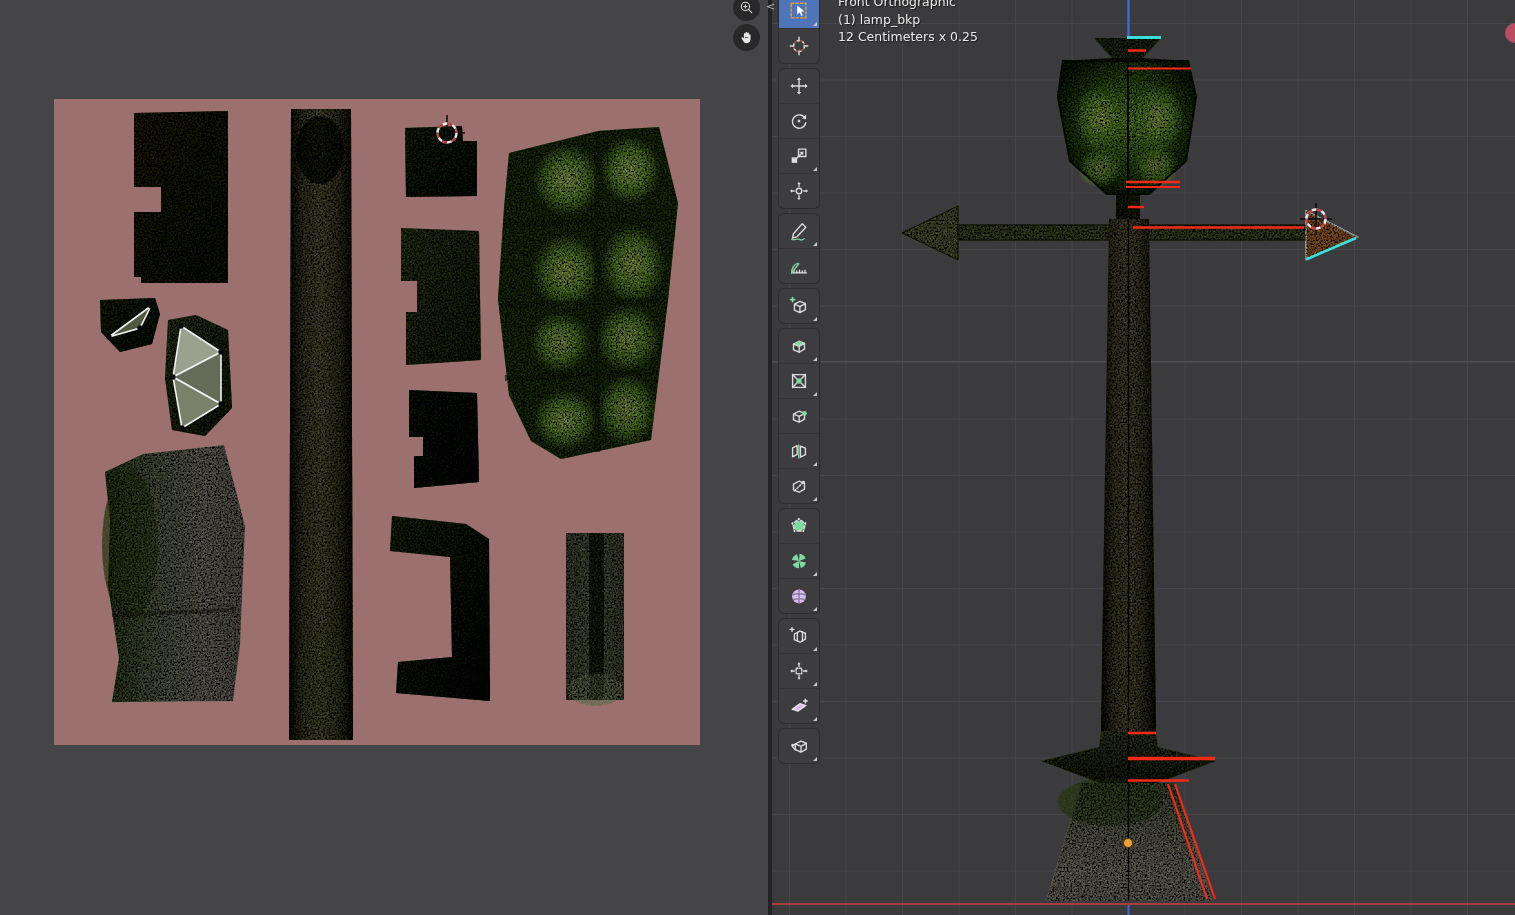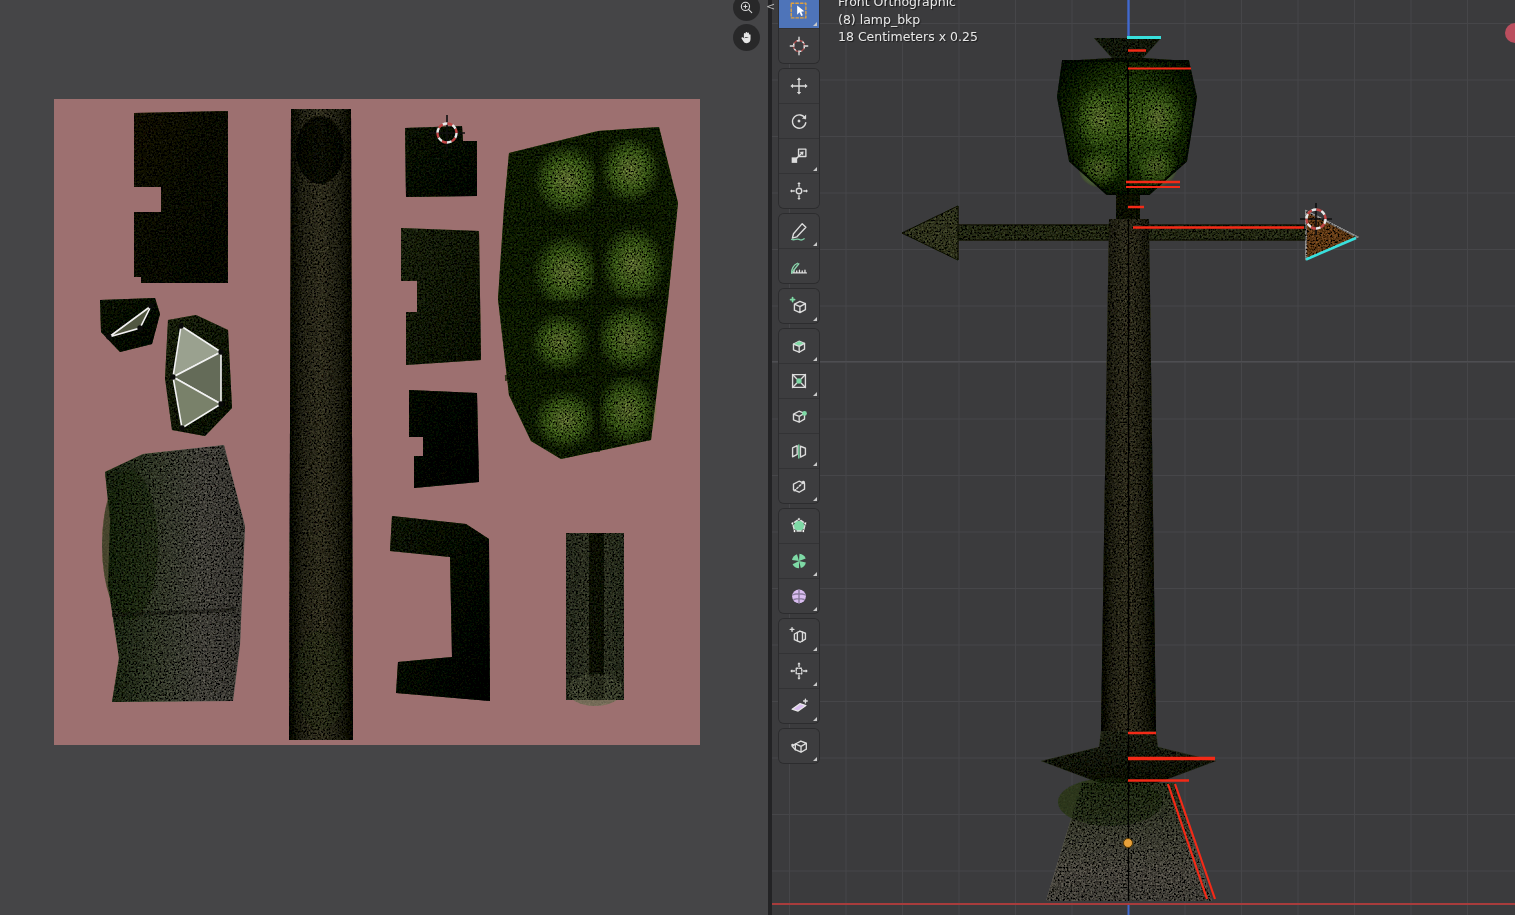--- a/index.html
+++ b/index.html
@@ -435,22 +435,22 @@
             <path d="M8 9.8 L4.6 12.4 L8 16"></path>
             <circle cx="5" cy="11" r="1.5" fill="#dcdcdc" stroke="none"></circle>
           </svg>
           <div class="sub"></div>
         </div>
       </div>
     </div>
 
 <div id="vp-header">
   <div>Front Orthographic</div>
-  <div>(8) lamp_bkp</div>
-  <div>18 Centimeters x 0.25</div>
+  <div>(1) lamp_bkp</div>
+  <div>12 Centimeters x 0.25</div>
 </div>
 
 <div id="uv-nav">
       <div class="navbtn">
         <svg viewBox="0 0 24 24" fill="none" stroke="#dcdcdc" stroke-width="1.5" stroke-linecap="round" stroke-linejoin="round">
           <circle cx="10.5" cy="10.5" r="5.8"></circle>
           <path d="M14.8 14.8l4.6 4.6M10.5 8.2v4.6M8.2 10.5h4.6"></path>
         </svg>
       </div>
       <div class="navbtn">

